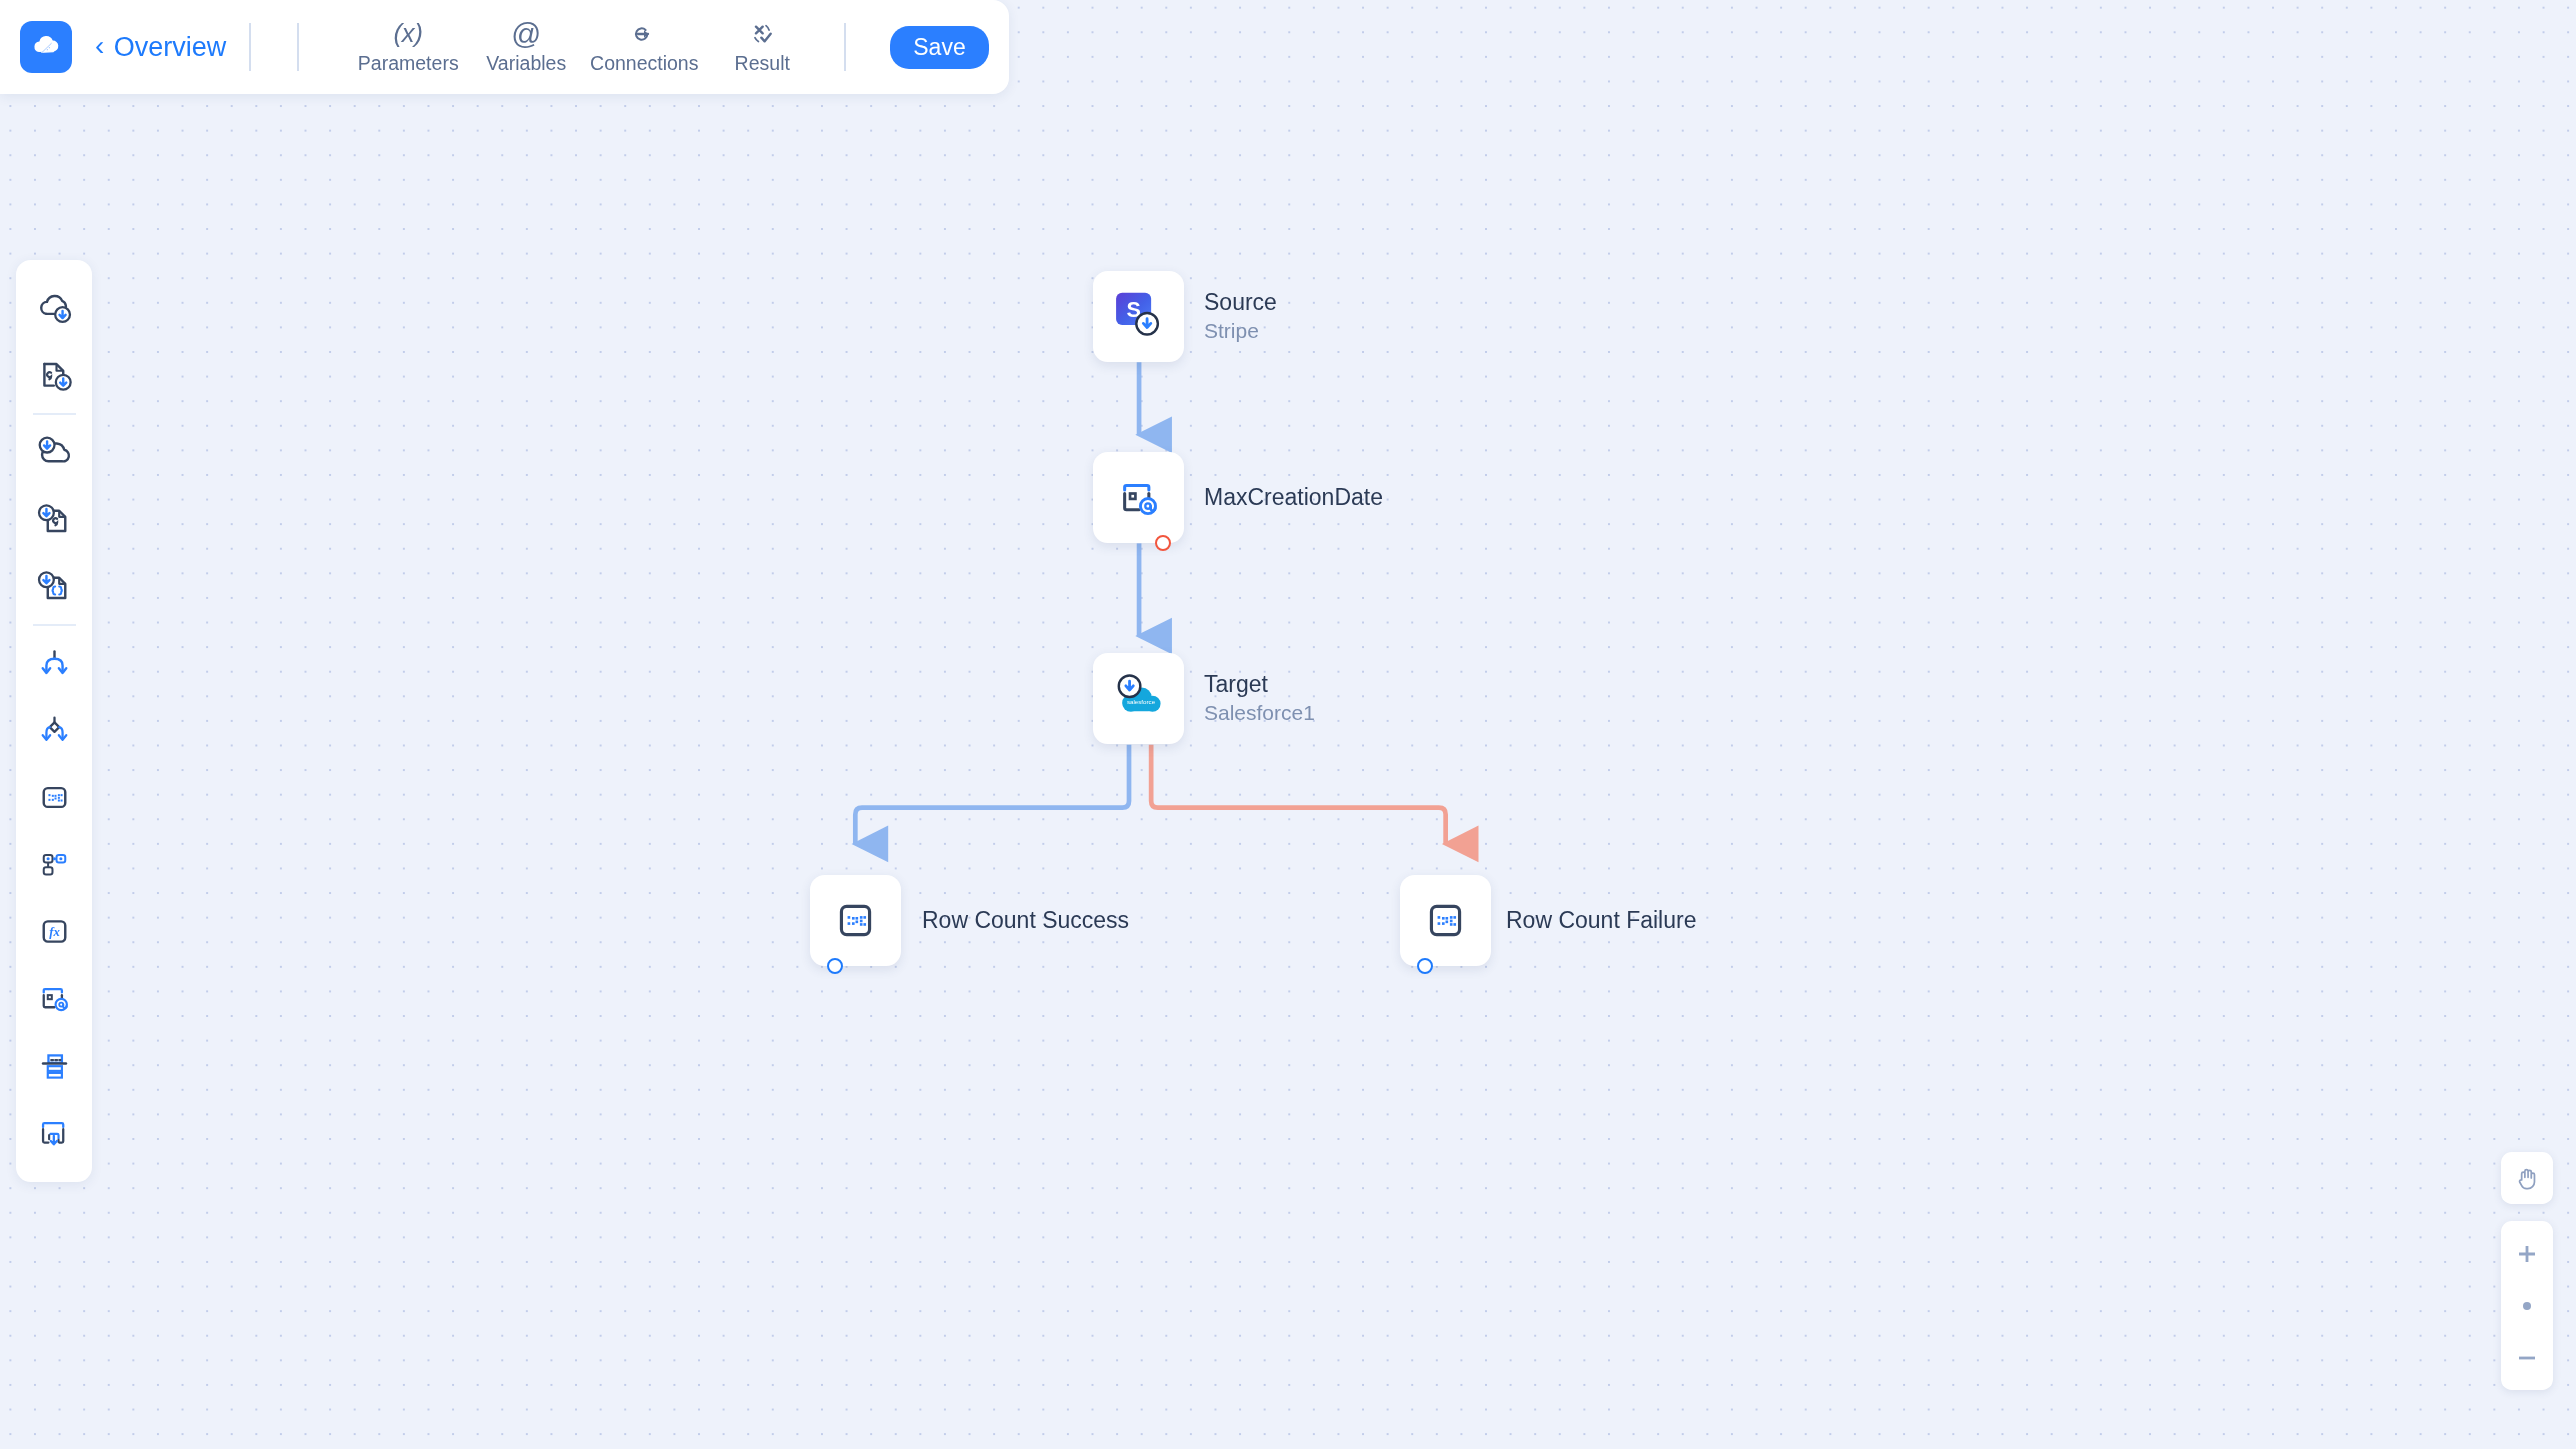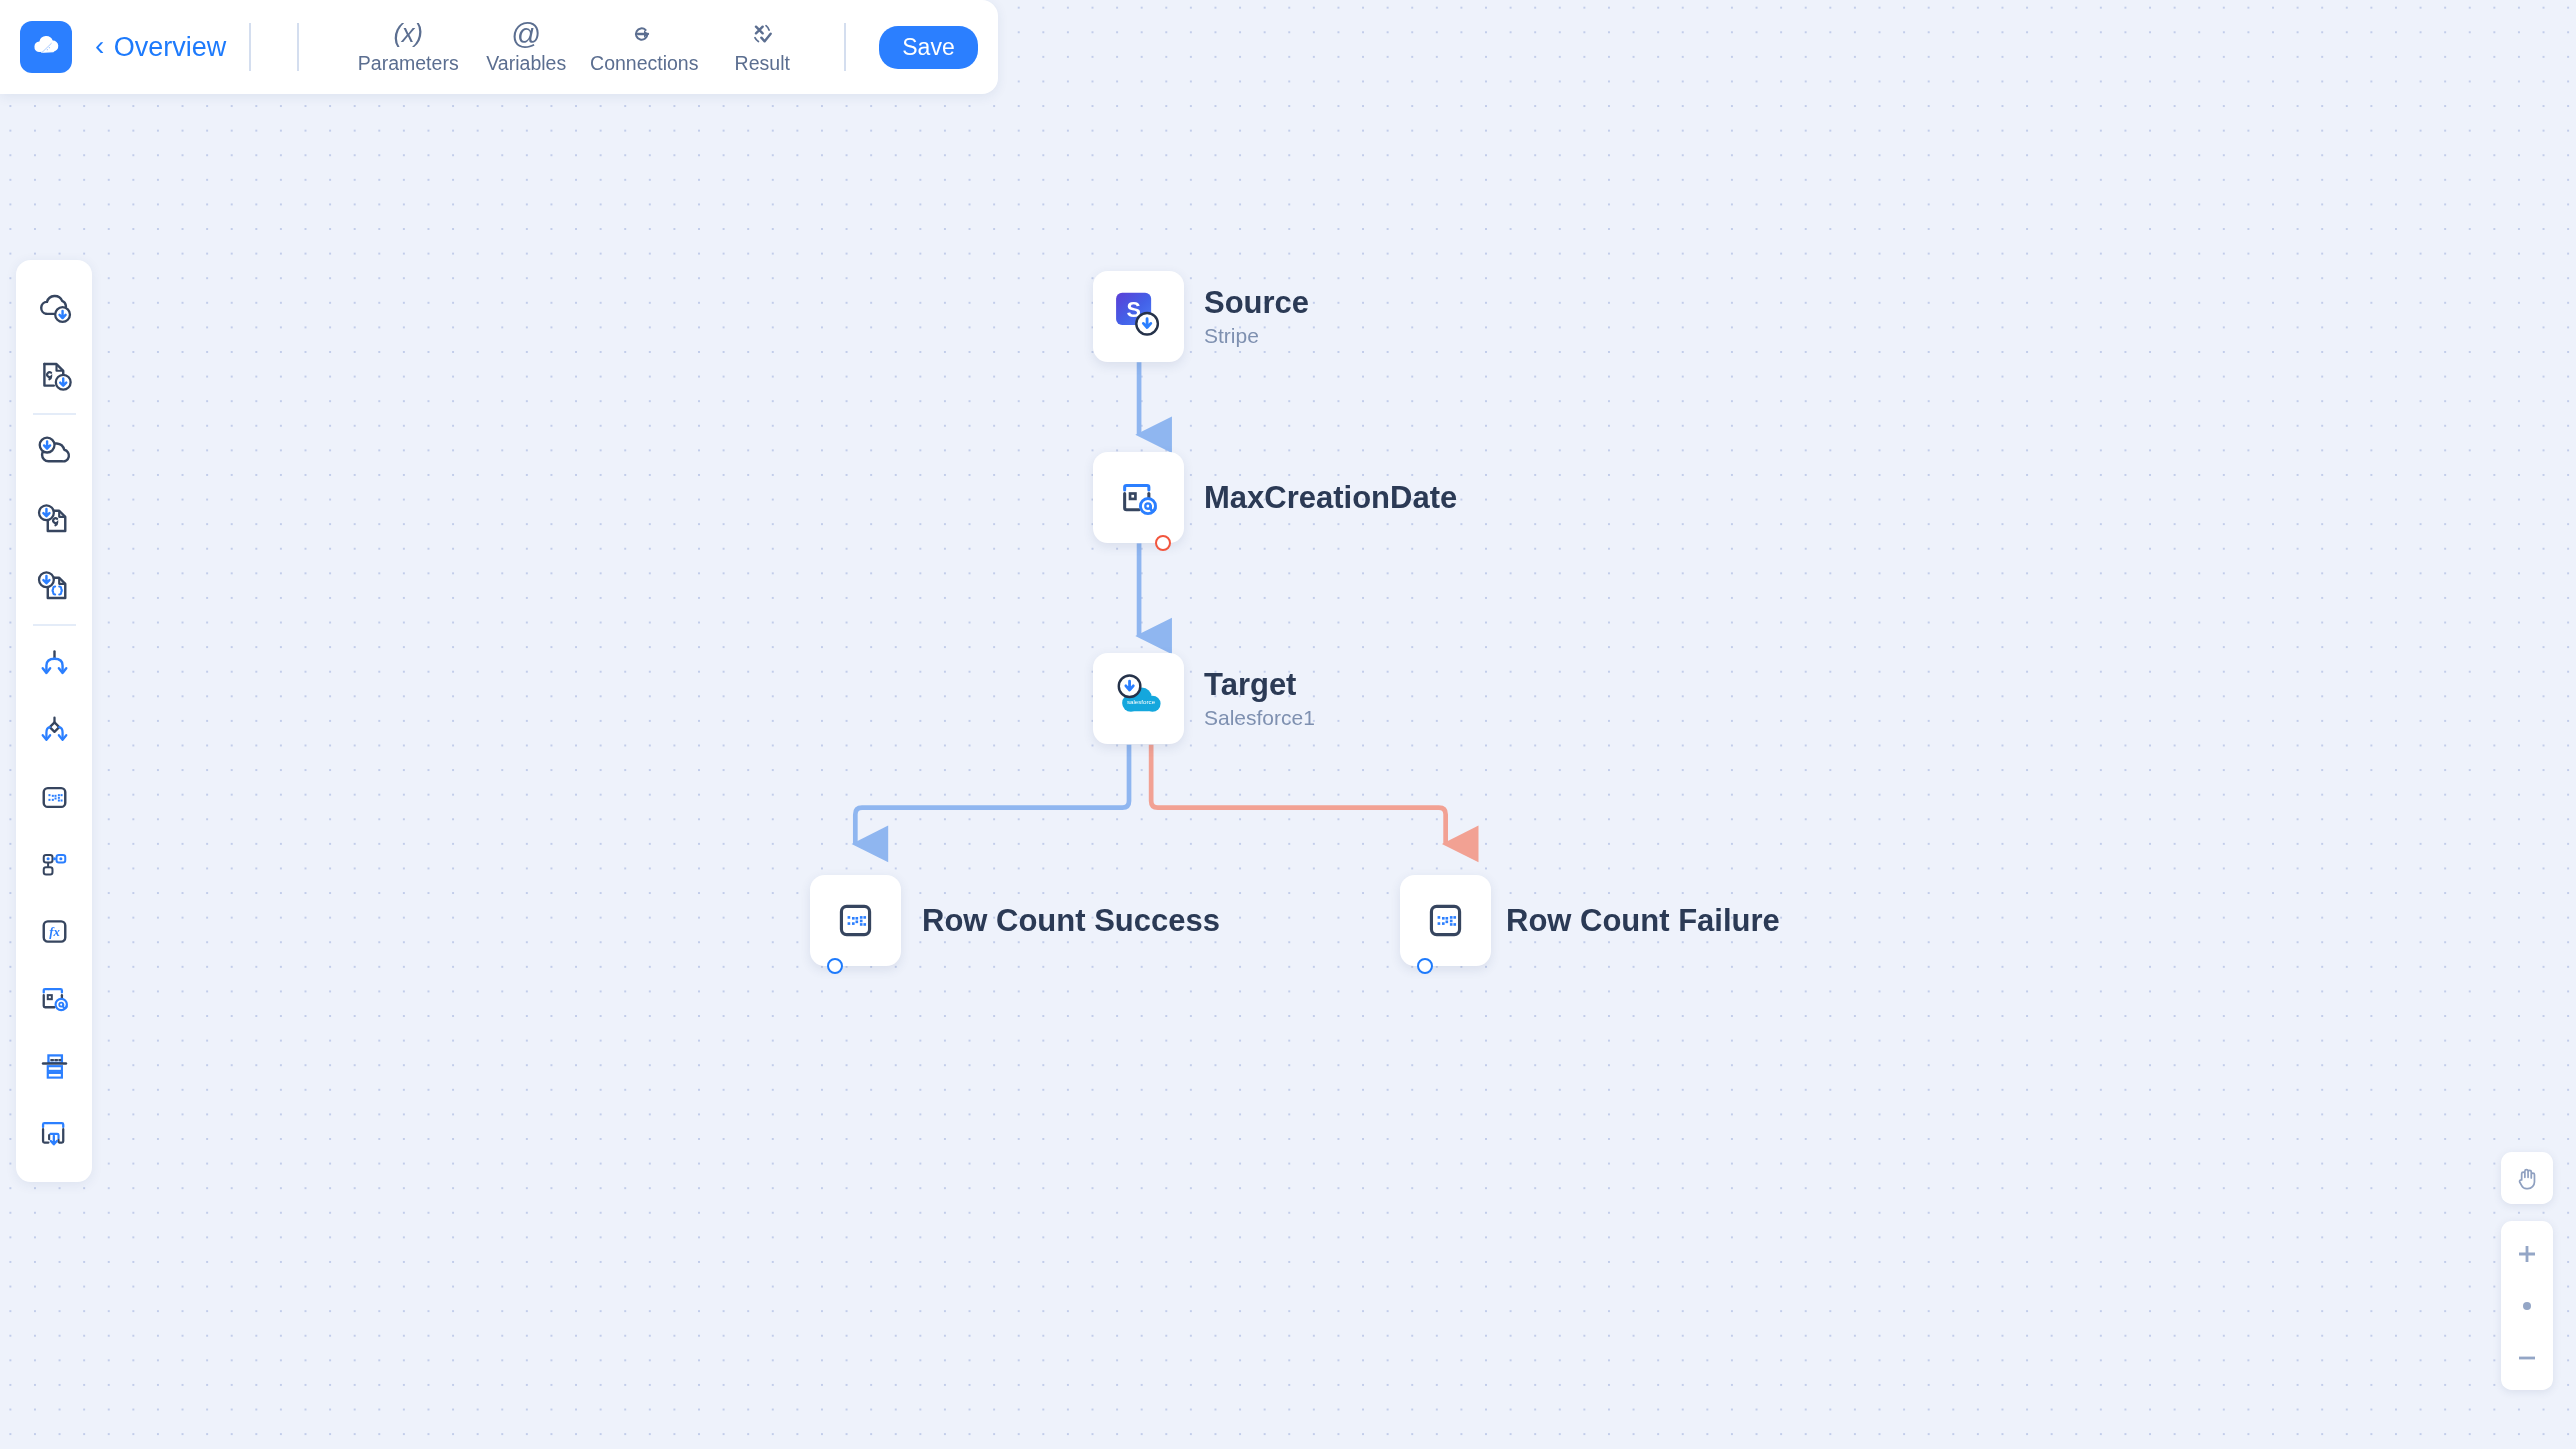--- a/index.html
+++ b/index.html
@@ -86,21 +86,21 @@
   }
   .tool-glyph {
     height: 29.5px;
     display: flex; align-items: center; justify-content: center;
     font-size: 25.5px;
     color: #5b6e90;
   }
   .tool-label { font-size: 19.5px; color: #5b6e90; white-space: nowrap; }
 
   .save-button {
-    margin-left: 10px;
+    margin-left: 21px;
     background: #2b7fff;
     color: #ffffff;
     border: none;
     border-radius: 19px;
     font-size: 23px;
     font-family: "Liberation Sans", sans-serif;
     padding: 8px 23px;
     cursor: pointer;
     white-space: nowrap;
   }
@@ -140,21 +140,21 @@
     display: flex; align-items: center; justify-content: center;
     cursor: pointer;
   }
   .node-label {
     position: absolute;
     display: flex;
     flex-direction: column;
     justify-content: center;
     white-space: nowrap;
   }
-  .nl-title { font-size: 31px; font-weight: bold; color: #2b3a55; line-height: 1.28; }
+  .nl-title { font-size: 23px; font-weight: normal; color: #2b3a55; line-height: 1.28; }
   .nl-sub { font-size: 21px; color: #7e90b0; line-height: 1.28; }
 
   .port {
     position: absolute;
     width: 16px; height: 16px;
     border-radius: 50%;
     background: #ffffff;
     box-sizing: border-box;
   }
   .port-red { border: 2.7px solid #f2553d; }

